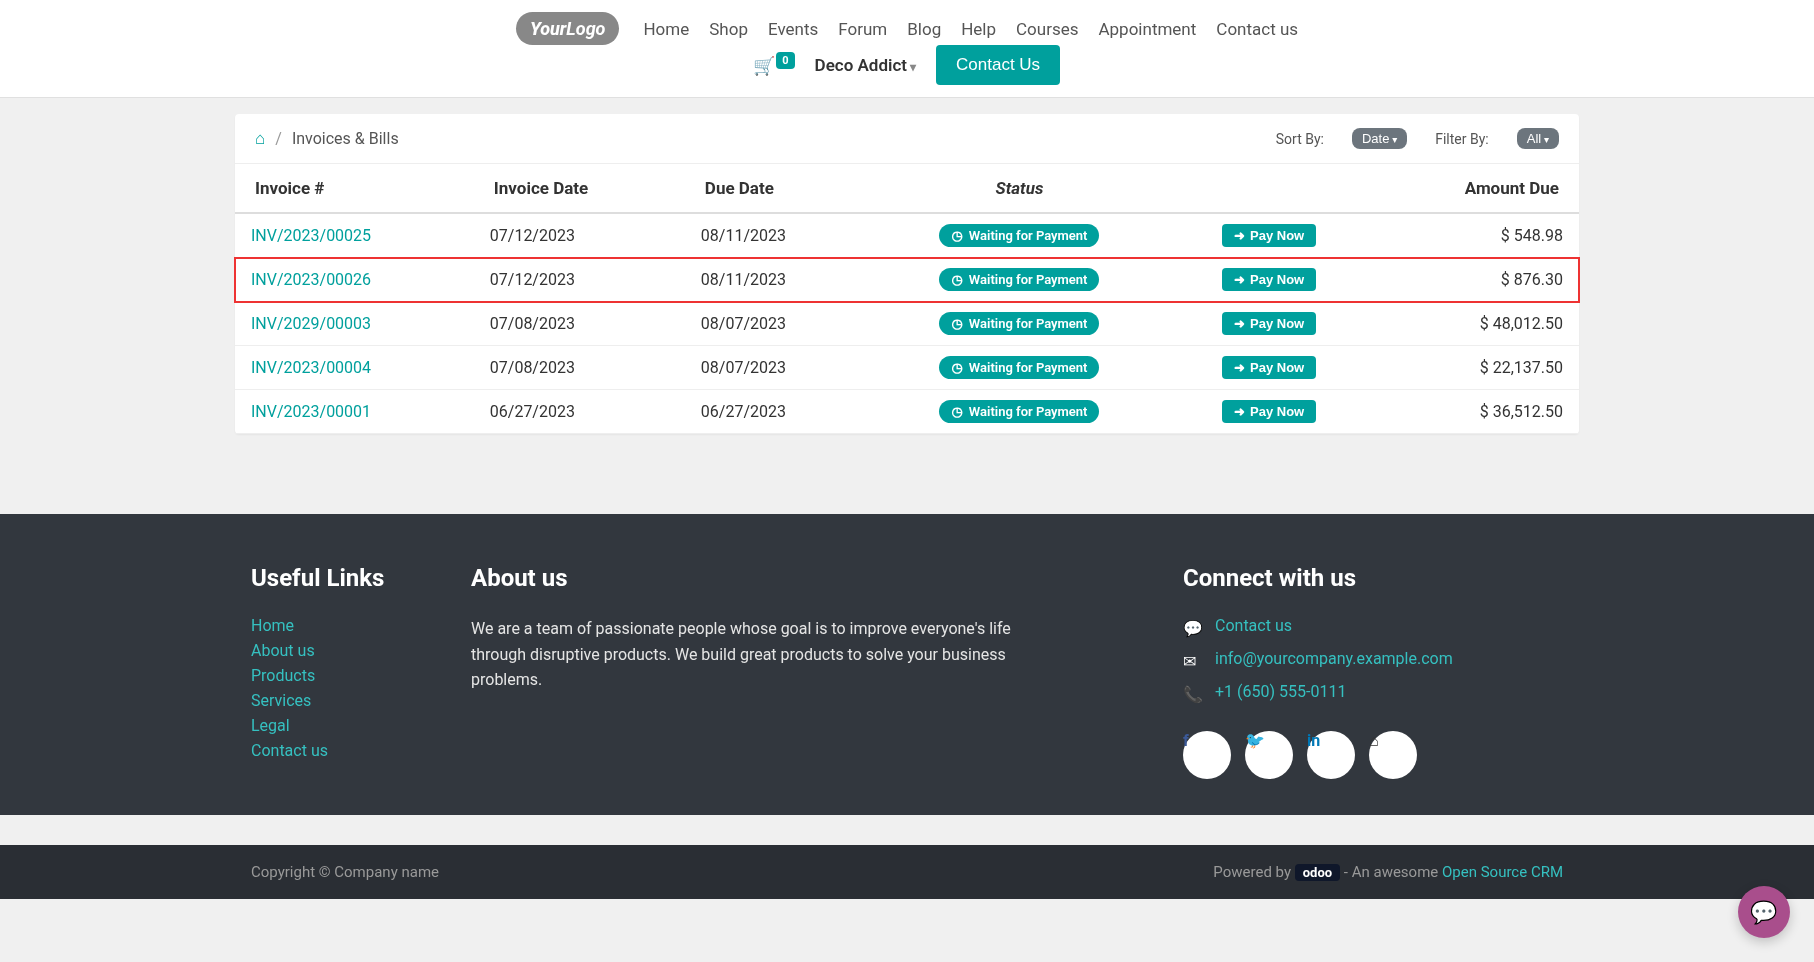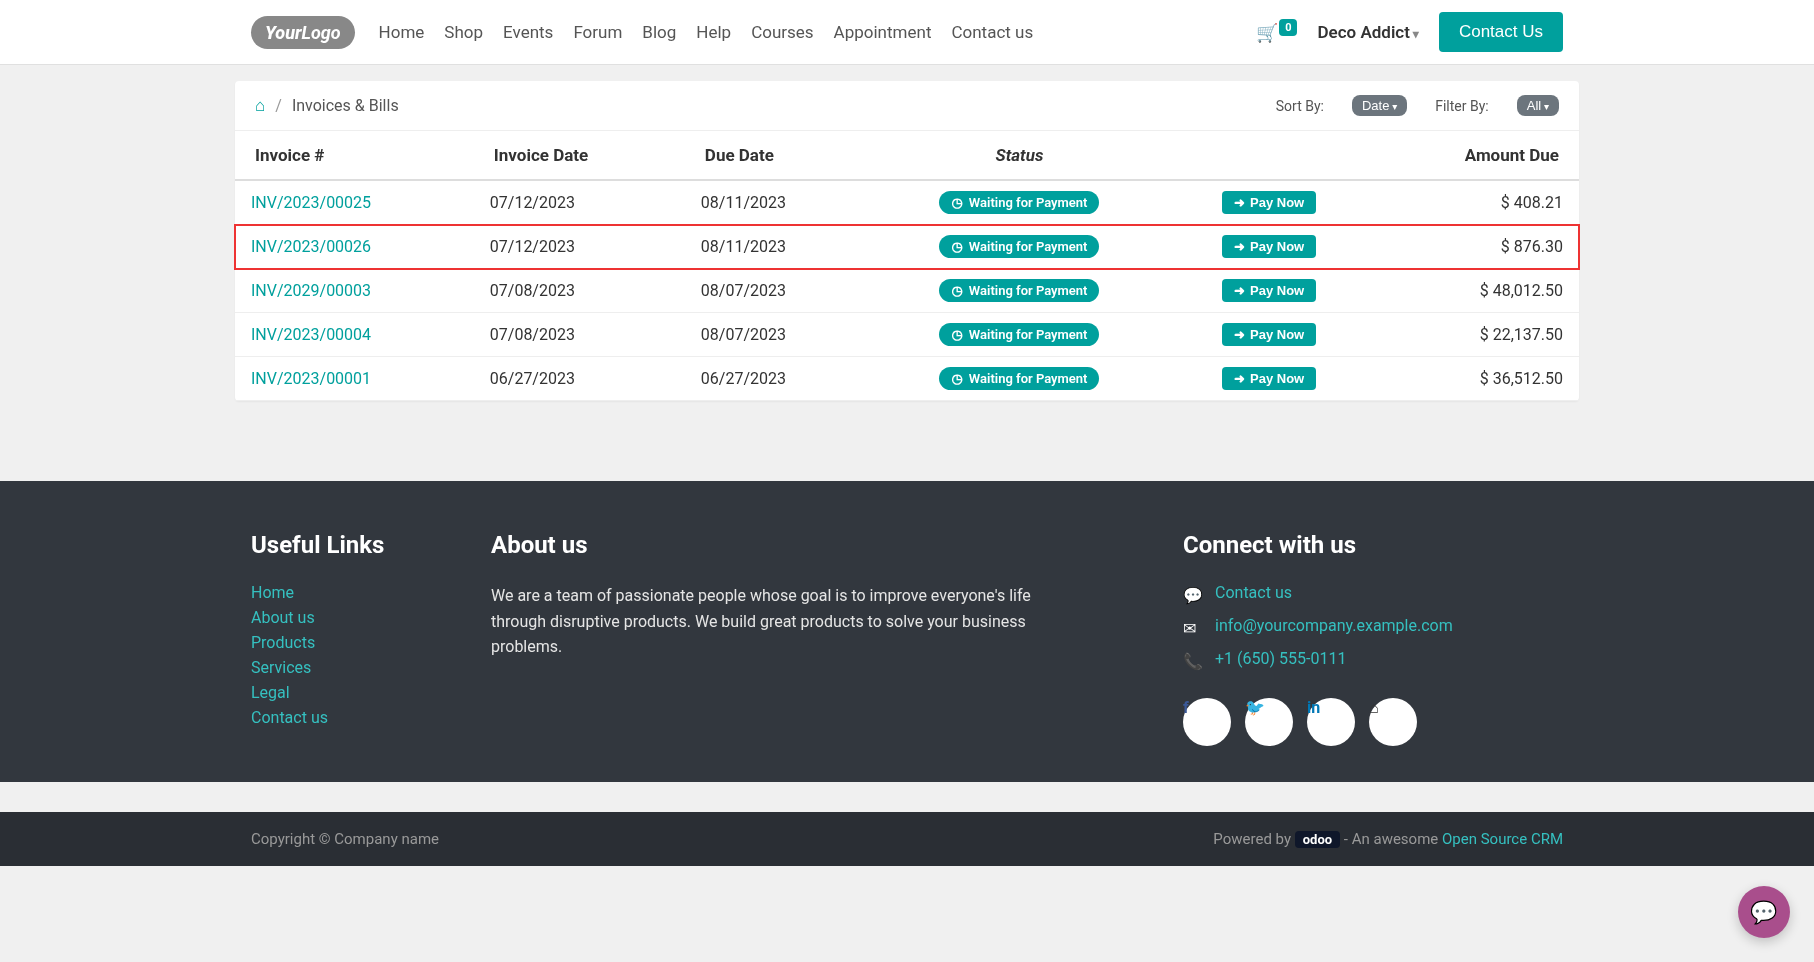--- a/index.html
+++ b/index.html
@@ -1,18 +1,18 @@
 <!DOCTYPE html>
 <html><head>
 <meta charset="utf-8">
 <style>
 * { margin: 0; padding: 0; box-sizing: border-box; }
 body { font-family: -apple-system, BlinkMacSystemFont, "Segoe UI", Roboto, "Helvetica Neue", Arial, sans-serif; background: #f0f0f0; color: #333; }
 .navbar { background: #fff; border-bottom: 1px solid #e0e0e0; padding: 12px 0; }
-.container { max-width: 1344px; margin: 0 auto; padding: 0 16px; }
+.container { max-width: 1344px; margin: 0 auto; padding: 0 16px; flex-direction: column; }
 .nav-inner { display: flex; align-items: center; justify-content: space-between; }
 .nav-left { display: flex; align-items: center; gap: 24px; }
 .logo { background: #888; color: #fff; padding: 6px 14px; border-radius: 20px; font-weight: bold; font-style: italic; font-size: 18px; }
 .logo .your { font-weight: 800; }
 .nav-links { display: flex; gap: 20px; }
 .nav-links a { color: #555; text-decoration: none; font-size: 17px; }
 .nav-right { display: flex; align-items: center; gap: 20px; }
 .cart { position: relative; color: #555; font-size: 18px; }
 .cart-badge { background: #00a09d; color: #fff; font-size: 11px; font-weight: bold; padding: 2px 6px; border-radius: 4px; position: relative; top: -8px; }
 .user-dd { color: #333; font-weight: 600; font-size: 17px; cursor: pointer; }
@@ -31,21 +31,21 @@
 th.center { text-align: center; font-style: italic; }
 th.right { text-align: right; }
 td { padding: 10px 16px; font-size: 16px; border-bottom: 1px solid #eee; vertical-align: middle; }
 td.right { text-align: right; }
 .inv-link { color: #00a09d; text-decoration: none; }
 .status-badge { background: #00a09d; color: #fff; padding: 4px 12px; border-radius: 14px; font-size: 13px; font-weight: 600; display: inline-flex; align-items: center; gap: 6px; }
 .pay-btn { background: #00a09d; color: #fff; padding: 4px 12px; border-radius: 4px; font-size: 13px; font-weight: 600; border: none; cursor: pointer; display: inline-flex; align-items: center; gap: 5px; }
 .highlight-row { outline: 2px solid #e33; outline-offset: -1px; }
 .status-col { text-align: center; }
 .footer { background: #32373e; color: #ccc; padding: 50px 0 30px; margin-top: 80px; }
-.footer-cols { display: flex; gap: 40px; max-width: 1344px; margin: 0 auto; padding: 0 16px; }
+.footer-cols { display: flex; gap: 20px; max-width: 1344px; margin: 0 auto; padding: 0 16px; }
 .footer-col h3 { color: #fff; font-size: 24px; margin-bottom: 24px; font-weight: 700; }
 .footer-col { flex: 0 0 auto; }
 .footer-col.links { width: 200px; }
 .footer-col.about { width: 540px; }
 .footer-col.connect { margin-left: auto; width: 380px; }
 .footer-col a { color: #35c0c0; text-decoration: none; display: block; margin-bottom: 6px; font-size: 16px; }
 .footer-col p { font-size: 16px; line-height: 1.6; color: #e5e5e5; margin-bottom: 20px; }
 .connect-item { display: flex; align-items: center; gap: 12px; margin-bottom: 8px; font-size: 16px; }
 .connect-item .icn { color: #fff; width: 20px; }
 .social { display: flex; gap: 14px; margin-top: 24px; }
@@ -114,21 +114,21 @@
           <th class="right">Amount Due</th>
         </tr>
       </thead>
     <tbody id="tbody">
         <tr>
           <td><a class="inv-link">INV/2023/00025</a></td>
           <td>07/12/2023</td>
           <td>08/11/2023</td>
           <td class="status-col"><span class="status-badge"><span>◷</span>Waiting for Payment</span></td>
           <td class="status-col"><button class="pay-btn"><span>➜</span>Pay Now</button></td>
-          <td class="right">$ 408.21</td>
+          <td class="right">$ 548.98</td>
         </tr>
         <tr class="highlight-row">
           <td><a class="inv-link">INV/2023/00026</a></td>
           <td>07/12/2023</td>
           <td>08/11/2023</td>
           <td class="status-col"><span class="status-badge"><span>◷</span>Waiting for Payment</span></td>
           <td class="status-col"><button class="pay-btn"><span>➜</span>Pay Now</button></td>
           <td class="right">$ 876.30</td>
         </tr>
         <tr>

